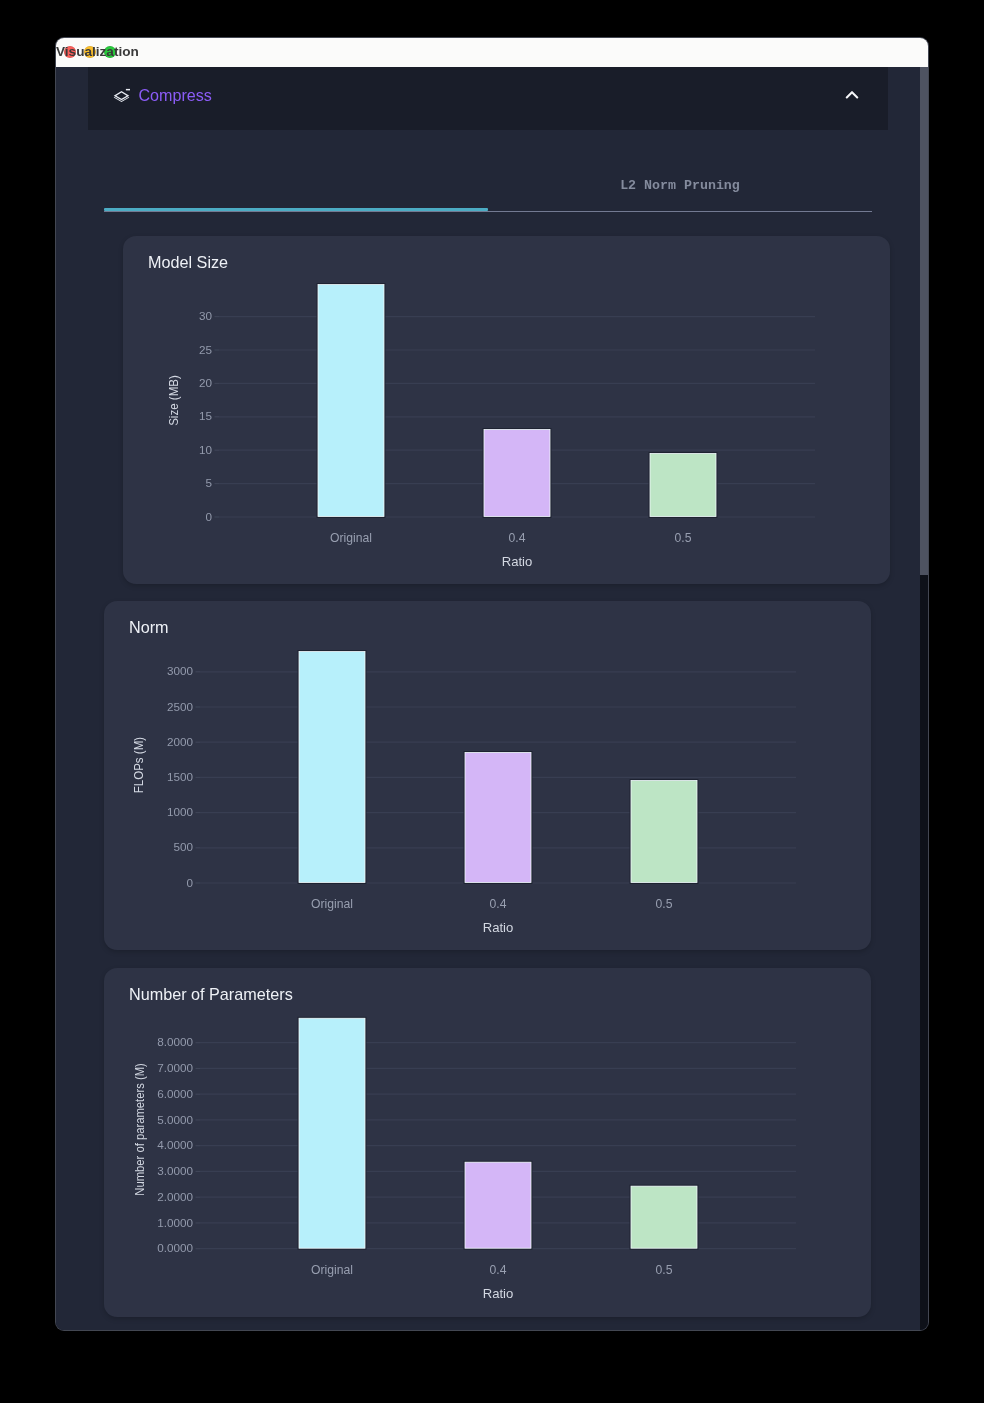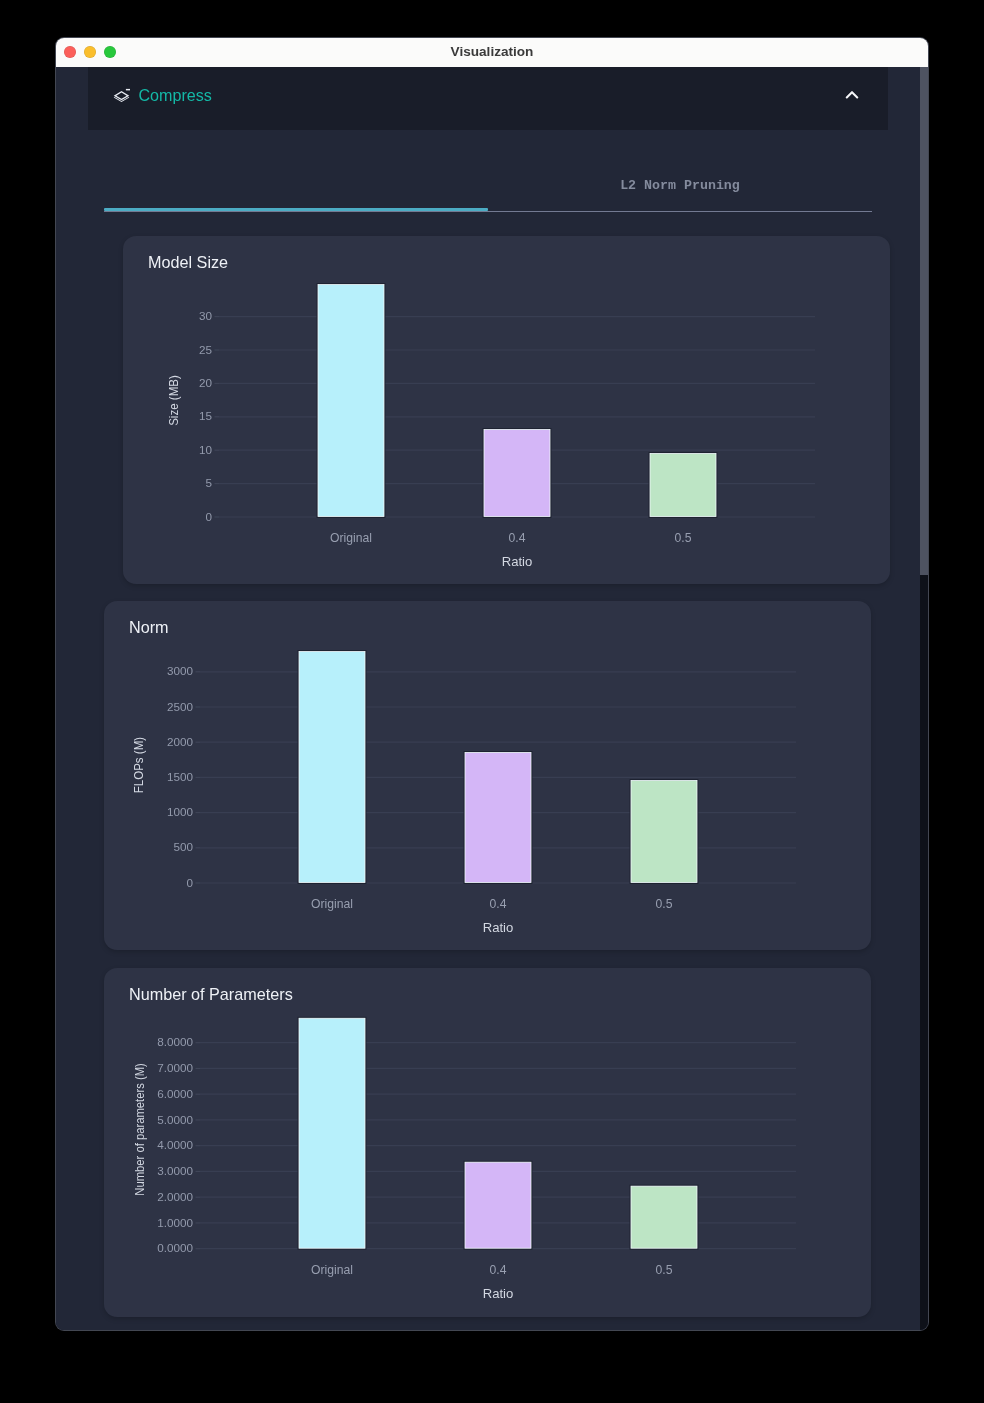--- a/index.html
+++ b/index.html
@@ -6,21 +6,21 @@
   body{width:984px;height:1403px;overflow:hidden;font-family:"Liberation Sans",sans-serif;
        -webkit-font-smoothing:antialiased;}
 
   .window{position:absolute;left:56px;top:38px;width:872px;height:1292px;
           border-radius:8px;overflow:hidden;background:#222737;
           box-shadow:0 0 0 1px rgba(160,170,195,.42);}
 
   
   .titlebar{position:absolute;left:0;top:0;width:872px;height:29px;background:#fbfbfa;}
   .title{position:absolute;left:0;top:0;width:872px;height:29px;line-height:28px;
-         text-align:center;font-size:13.6px;font-weight:bold;color:#3a3a3a;}
+         font-size:13.6px;font-weight:bold;color:#3a3a3a;}
   .lights{position:absolute;left:8px;top:8px;width:62px;height:12px;}
   .light{position:absolute;top:0;width:12px;height:12px;border-radius:50%;
          box-shadow:inset 0 0 0 .5px rgba(0,0,0,.14);}
   .l-close{left:0;background:#fb5f5a;}
   .l-min{left:19.8px;background:#fabe2c;}
   .l-max{left:39.6px;background:#28c83c;}
 
   
   .wbody{position:absolute;left:0;top:29px;width:872px;height:1263px;background:#222737;overflow:hidden;}
 
@@ -28,21 +28,21 @@
 
   .panel{position:absolute;left:32px;top:0;width:840px;height:1263px;}
 
   
   .sb-track{position:absolute;right:0;top:29px;width:8px;height:1263px;background:#0e1119;}
   .sb-thumb{position:absolute;right:0;top:29px;width:8px;height:508px;background:#4e5361;}
 
   
   .acc-header{position:absolute;left:0;top:0;width:800px;height:62.6px;background:#191d29;}
   .acc-icon{position:absolute;left:24.5px;top:19px;width:17px;height:17px;}
-  .acc-label{position:absolute;left:50.5px;top:18.5px;font-size:16.1px;color:#14b8a6;letter-spacing:0;}
+  .acc-label{position:absolute;left:50.5px;top:18.5px;font-size:16.1px;color:#8b5cf6;letter-spacing:0;}
   .acc-chevron{position:absolute;left:754px;top:17.6px;width:20px;height:20px;}
 
   
   .tabs{position:absolute;left:16px;top:93px;width:768px;height:51px;}
   .tab{position:absolute;top:2.2px;width:384px;height:48px;line-height:48px;text-align:center;
        font-size:13.3px;font-weight:bold;}
   .tab-a{left:0;color:#32c5db;}
   .tab-b{left:384px;color:#848b9d;font-family:Liberation Mono, monospace;}
   .tab-underline{position:absolute;left:0;top:51.2px;width:768px;height:1.2px;background:#737a92;}
   .tab-indicator{position:absolute;left:0;top:48.3px;width:384px;height:3px;background:#4cacc4;border-radius:1px;}

